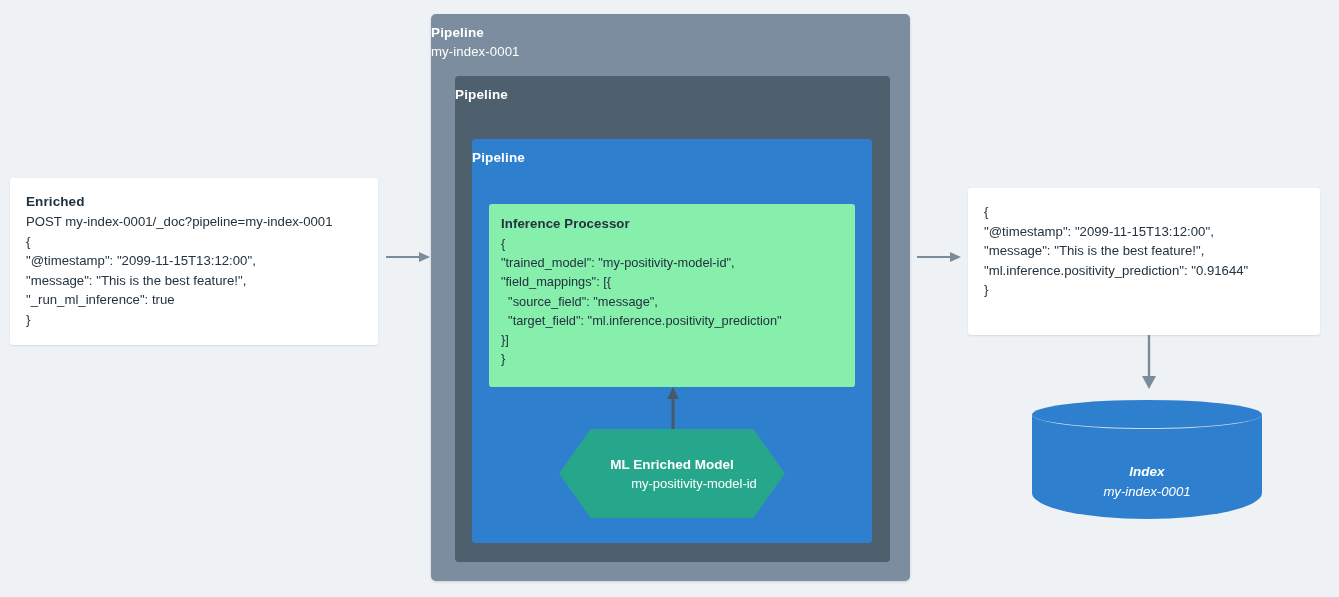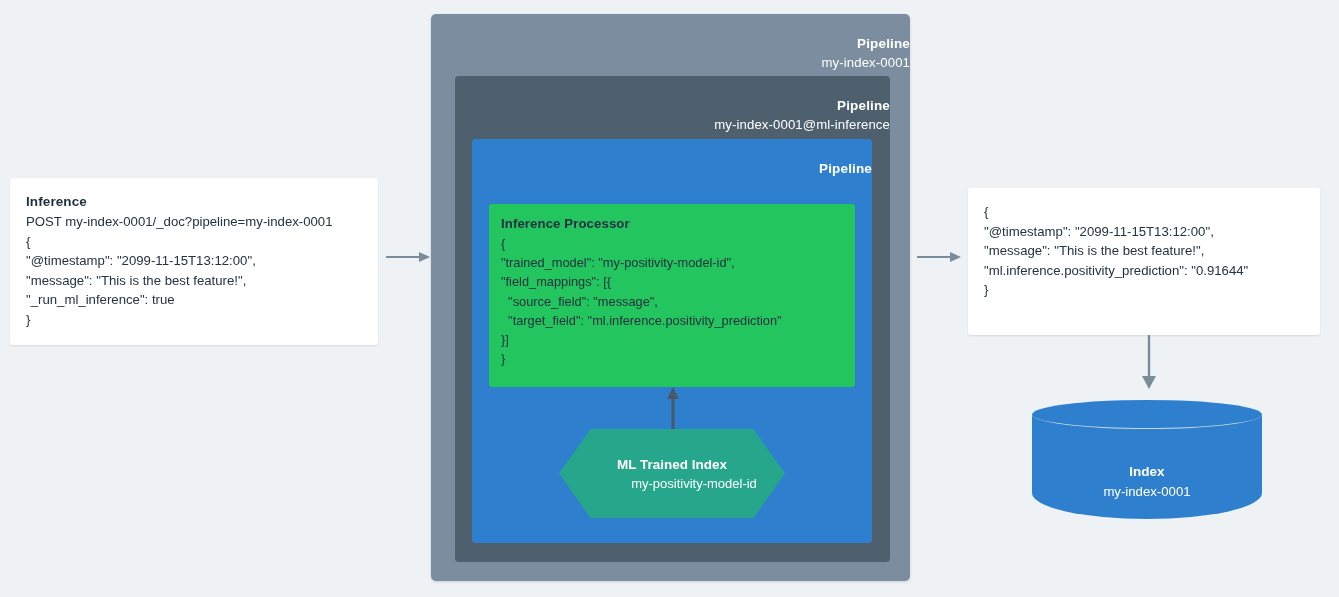--- a/index.html
+++ b/index.html
@@ -84,44 +84,44 @@
     position: absolute;
     left: 472px;
     top: 139px;
     width: 400px;
     height: 404px;
     background: #2e80cf;
     border-radius: 4px;
     box-sizing: border-box;
   }
   .panel-head {
-    text-align: right;
+    text-align: left;
     color: #ffffff;
-    padding-top: 20px;
+    padding-top: 9px;
   }
   .panel-kind {
     font-weight: bold;
     font-size: 13.5px;
     line-height: 19px;
     letter-spacing: .15px;
   }
   .panel-name {
     font-size: 13.2px;
     line-height: 20px;
     letter-spacing: .1px;
   }
 
   
   #processor {
     position: absolute;
     left: 489px;
     top: 204px;
     width: 366px;
     height: 183px;
-    background: #22c55e;
+    background: #86efac;
     border-radius: 3px;
     box-sizing: border-box;
     padding: 10px 12px;
   }
   #processor .code, #processor .card-title { color: #23323e; }
   #processor .card-title { font-size: 13.2px; }
   #processor .code { font-size: 12.8px; line-height: 19.2px; }
 
   
   #hexagon {
@@ -178,38 +178,39 @@
     border-bottom: 1px solid #cfd9e2;
     box-sizing: border-box;
   }
   #cyl-label {
     position: absolute;
     left: 0;
     top: 62px;
     width: 230px;
     text-align: center;
     color: #ffffff;
+    font-style: italic;
   }
   #cyl-label .cyl-title { font-weight: bold; font-size: 13.5px; line-height: 20px; }
   #cyl-label .cyl-sub { font-size: 13.2px; line-height: 20px; }
 
   
   .arrow-svg { position: absolute; overflow: visible; }
   #arrow-doc-to-pipeline { left: 386px; top: 246px; }
   #arrow-pipeline-to-enriched { left: 917px; top: 246px; }
   #arrow-enriched-to-index { left: 1138px; top: 335px; }
   #arrow-model-to-processor { left: 662px; top: 387px; }
 </style>
 </head>
 <body>
 
 <div class="canvas">
 
   <div class="card" id="doc-card">
-    <div class="card-title">Inference</div>
+    <div class="card-title">Enriched</div>
     <div class="code">POST my-index-0001/_doc?pipeline=my-index-0001</div>
     <div class="code">{</div>
     <div class="code ind1">"@timestamp": "2099-11-15T13:12:00",</div>
     <div class="code ind1">"message": "This is the best feature!",</div>
     <div class="code ind1">"_run_ml_inference": true</div>
     <div class="code">}</div>
   </div>
 
   <svg class="arrow-svg" id="arrow-doc-to-pipeline" width="46" height="22">
     <line x1="0" y1="11" x2="36" y2="11" stroke="#7a8b99" stroke-width="2.2"></line>
@@ -219,21 +220,20 @@
   <div id="panel-outer">
     <div class="panel-head">
       <div class="panel-kind">Pipeline</div>
       <div class="panel-name">my-index-0001</div>
     </div>
   </div>
 
   <div id="panel-mid">
     <div class="panel-head">
       <div class="panel-kind">Pipeline</div>
-      <div class="panel-name">my-index-0001@ml-inference</div>
     </div>
   </div>
 
   <div id="panel-inner">
     <div class="panel-head">
       <div class="panel-kind">Pipeline</div>
     </div>
   </div>
 
   <div id="processor">
@@ -246,21 +246,21 @@
     <div class="code ind1">}]</div>
     <div class="code">}</div>
   </div>
 
   <svg class="arrow-svg" id="arrow-model-to-processor" width="22" height="46">
     <line x1="11" y1="46" x2="11" y2="10" stroke="#48596a" stroke-width="3"></line>
     <polygon points="11,0 5,12 17,12" fill="#48596a"></polygon>
   </svg>
 
   <div id="hexagon">
-    <div class="hex-title">ML Trained Index</div>
+    <div class="hex-title">ML Enriched Model</div>
     <div class="hex-sub">my-positivity-model-id</div>
   </div>
 
   <svg class="arrow-svg" id="arrow-pipeline-to-enriched" width="46" height="22">
     <line x1="0" y1="11" x2="36" y2="11" stroke="#7a8b99" stroke-width="2.2"></line>
     <polygon points="44,11 33,6 33,16" fill="#7a8b99"></polygon>
   </svg>
 
   <div class="card" id="enriched-card">
     <div class="code">{</div>

